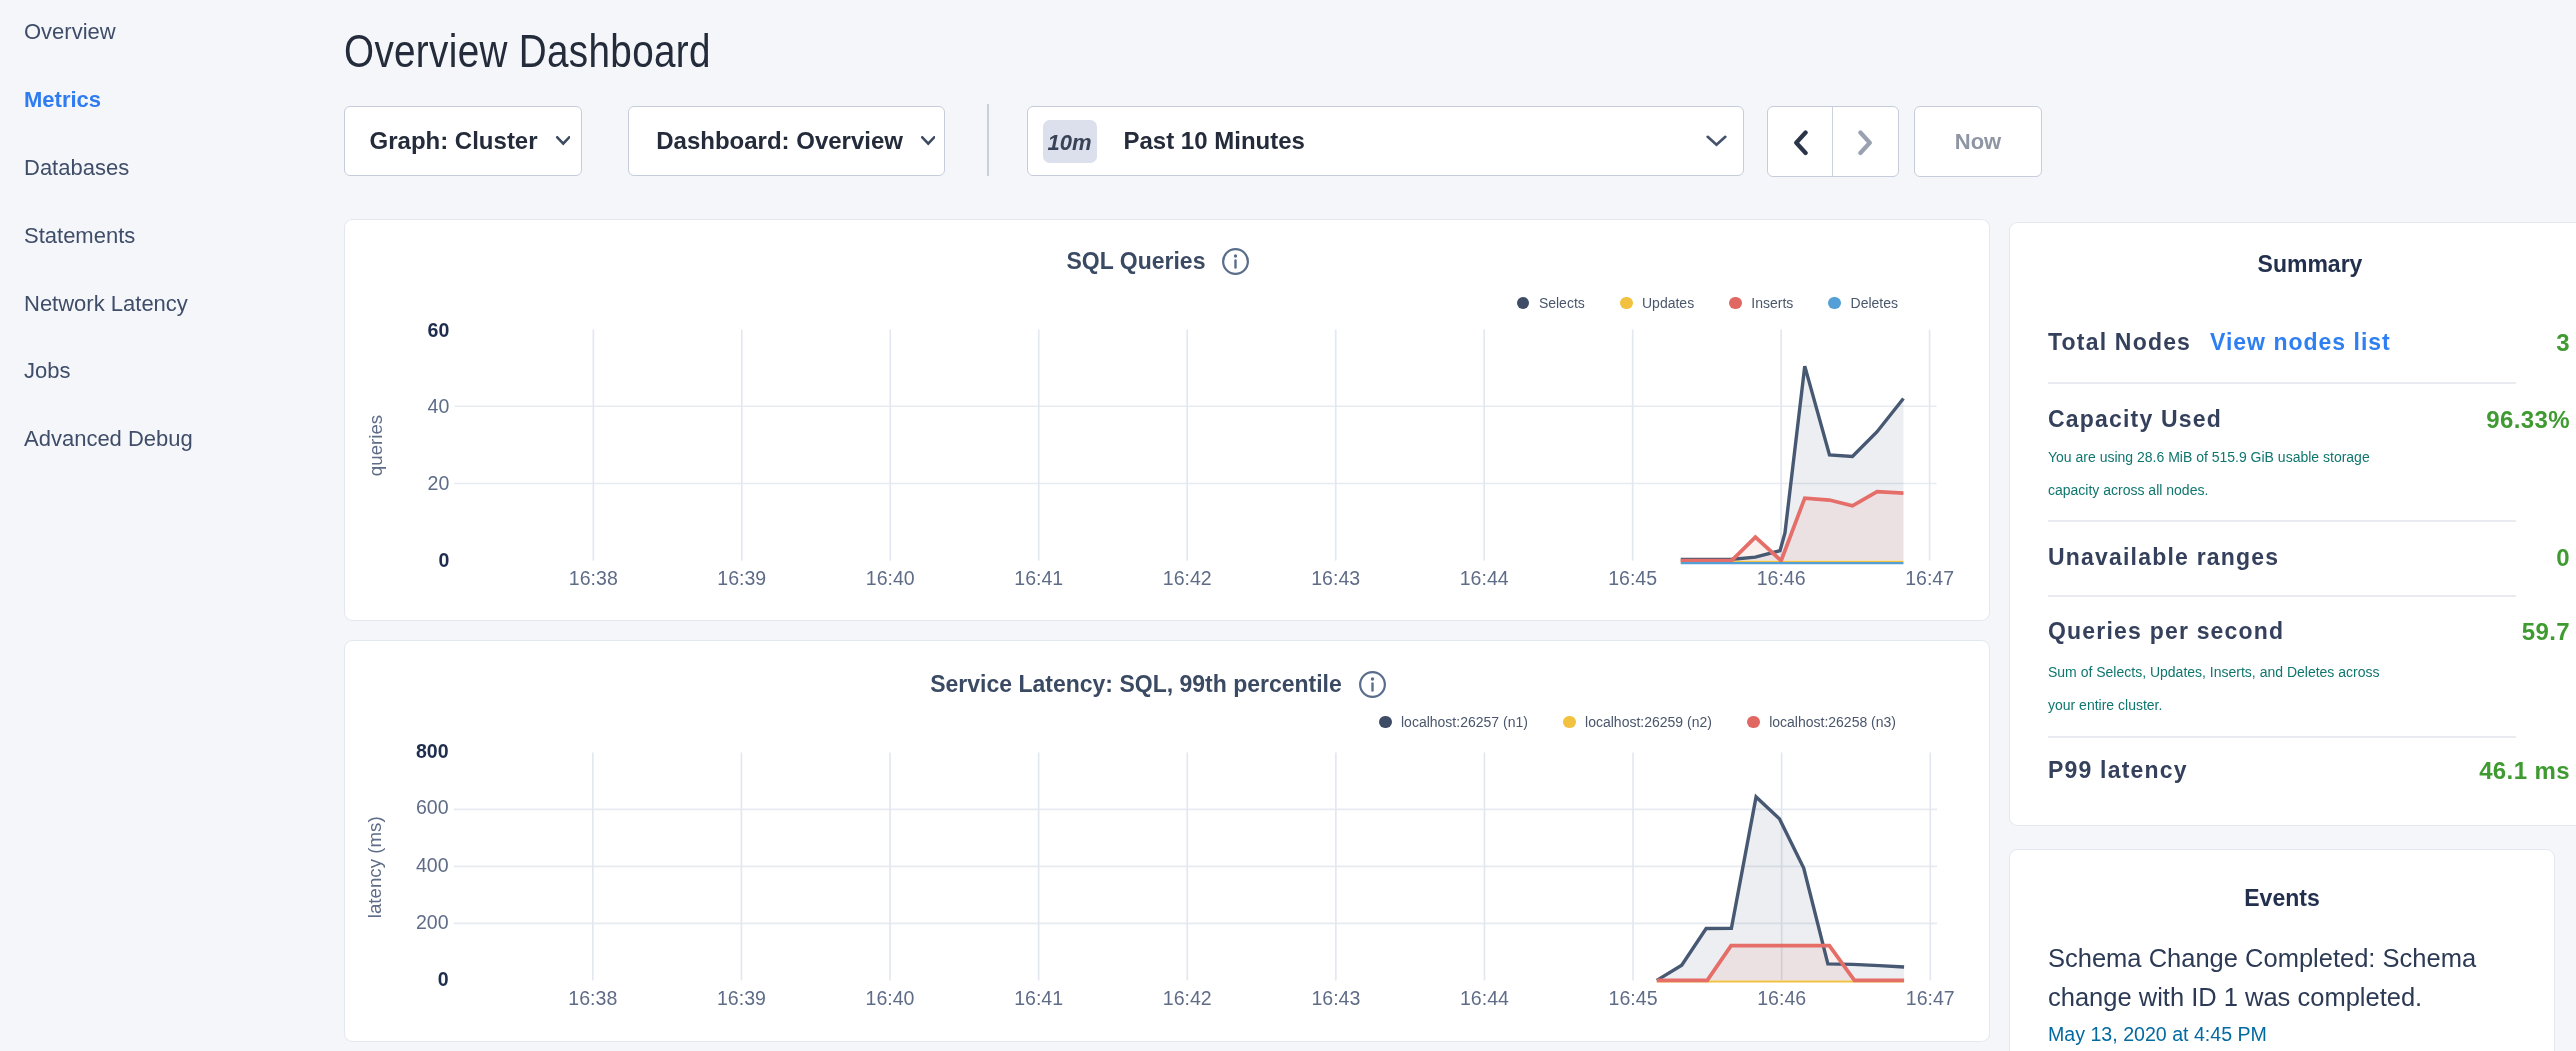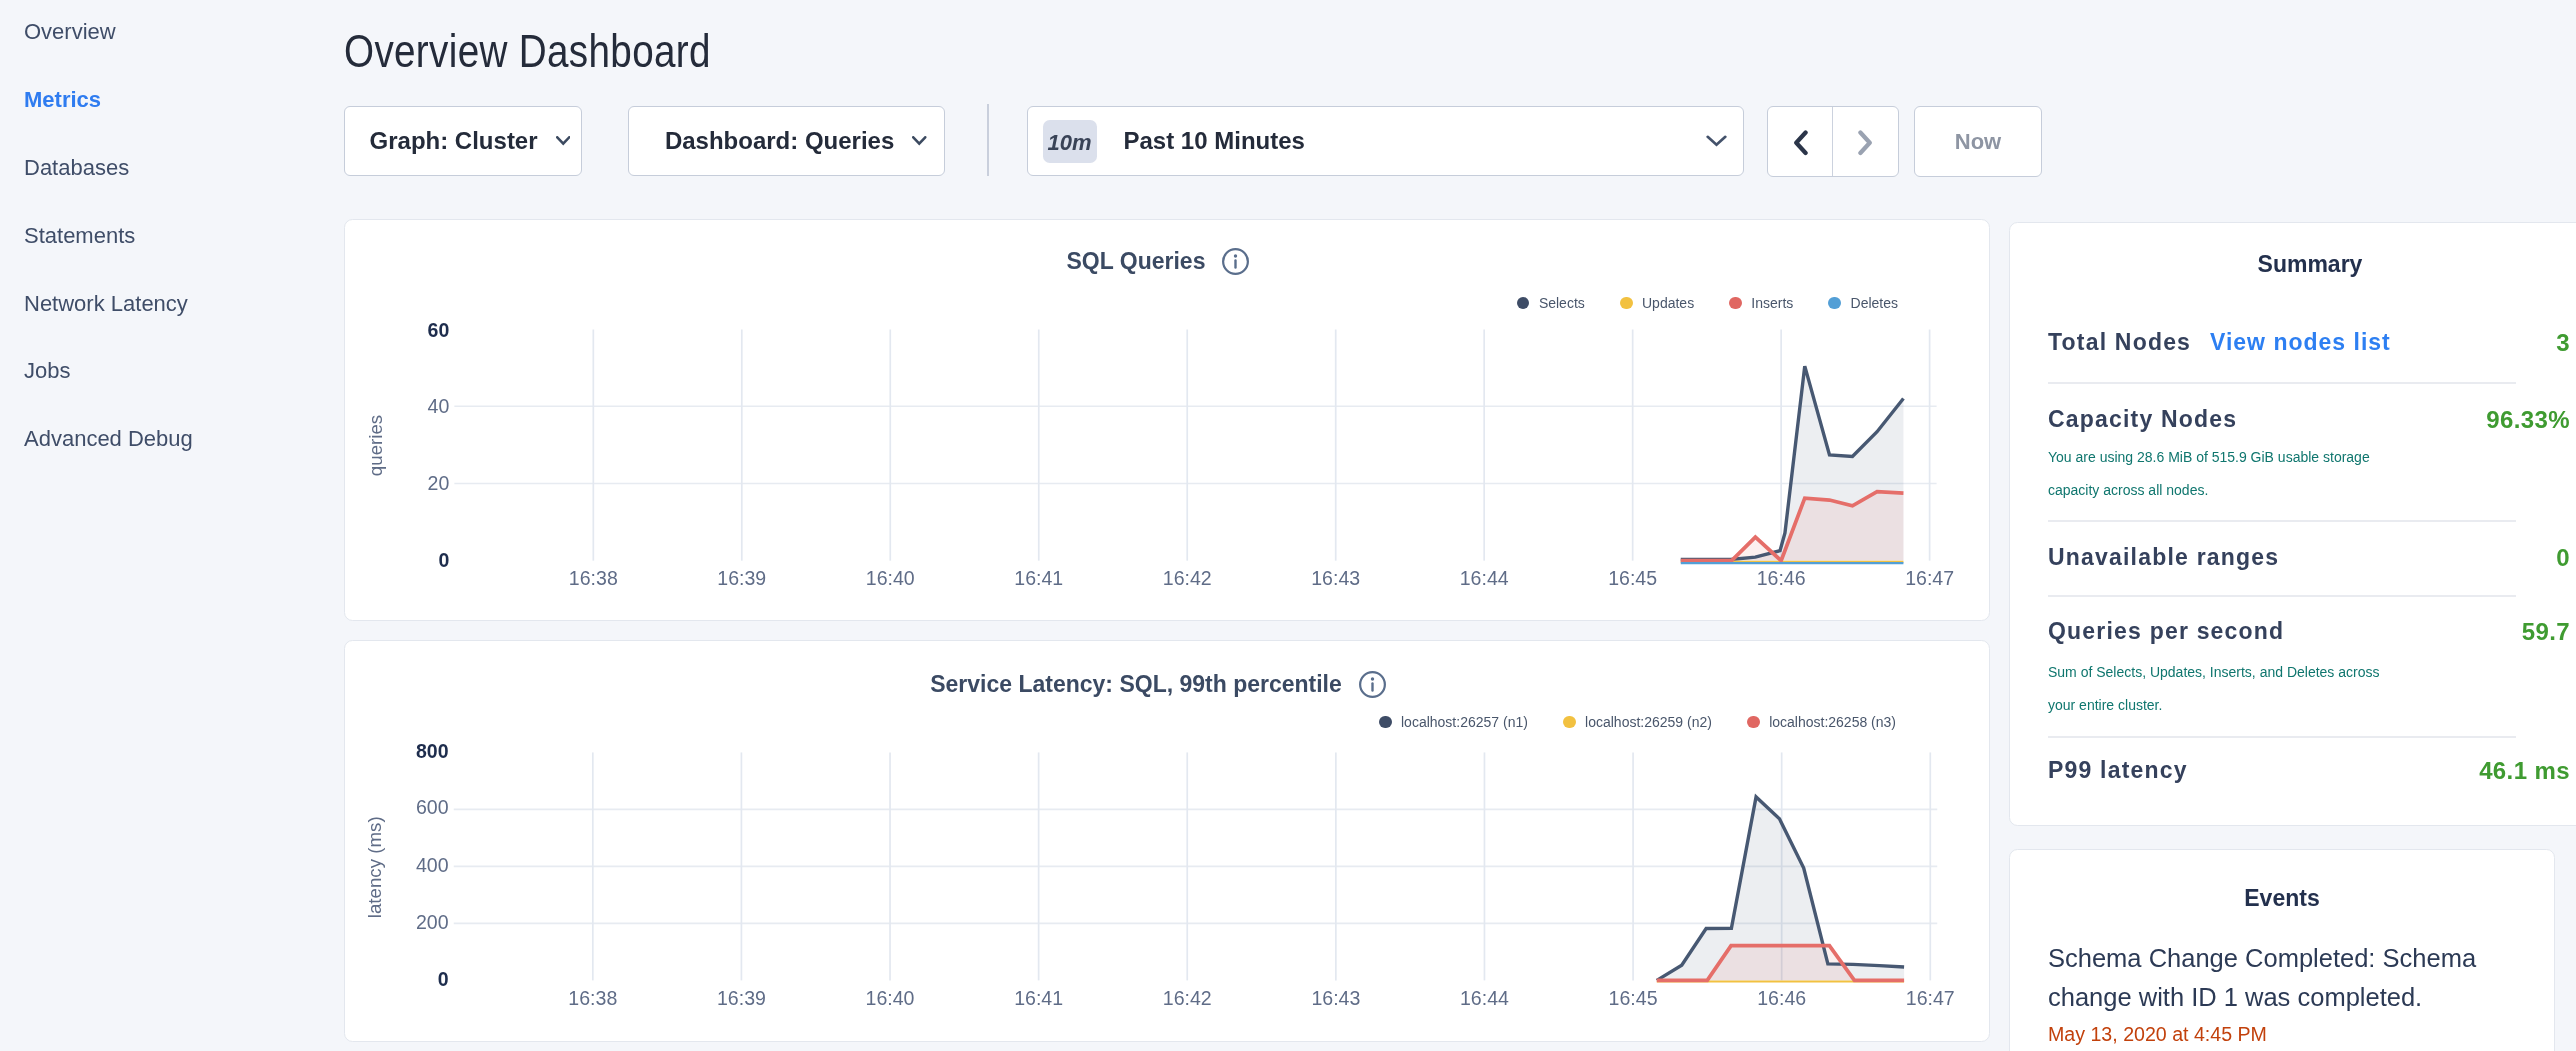--- a/index.html
+++ b/index.html
@@ -42,21 +42,21 @@
 
 <div class="abs" id="title">Overview Dashboard</div>
 
 <div class="abs ctl" style="left:344px; top:106px; width:238px; height:70px; padding-left:13.6px;">
   <span class="ctltext">Graph: Cluster</span>
   <svg width="14.5" height="9.4" viewBox="0 0 17 11" style="margin-left:18px;">
         <path d="M1.5 1.5 L8.5 9 L15.5 1.5" fill="none" stroke="#3c4a60" stroke-width="3" stroke-linecap="round"></path>
       </svg>
 </div>
 <div class="abs ctl" style="left:628px; top:106px; width:317px; height:70px; padding-left:18.7px;">
-  <span class="ctltext">Dashboard: Queries</span>
+  <span class="ctltext">Dashboard: Overview</span>
   <svg width="14.5" height="9.4" viewBox="0 0 17 11" style="margin-left:18px;">
         <path d="M1.5 1.5 L8.5 9 L15.5 1.5" fill="none" stroke="#3c4a60" stroke-width="3" stroke-linecap="round"></path>
       </svg>
 </div>
 <div class="abs" style="left:987px; top:104px; width:1.7px; height:72px; background:#c9cfdc;"></div>
 <div class="abs ctl" style="left:1027px; top:106px; width:717px; height:70px; justify-content:flex-start;">
   <div style="margin-left:14.5px; width:54px; height:43px; background:#dbe0ec; border-radius:6.8px; display:flex; align-items:center; justify-content:center; padding-top:4.3px; font-size:22px; font-weight:bold; color:#394357;font-style:italic;">10m</div>
   <span class="ctltext" style="margin-left:27px;">Past 10 Minutes</span>
   <svg width="21" height="12" viewBox="0 0 25 14" style="position:absolute; right:16px;">
         <path d="M2 2 L12.5 11.5 L23 2" fill="none" stroke="#44526b" stroke-width="3.2" stroke-linecap="round"></path>
@@ -182,35 +182,35 @@
 <text x="1864.8" y="429" text-anchor="middle" font-size="23" fill="#5f6c87" font-family="Liberation Sans">16:47</text>
 <text x="44" y="267" text-anchor="middle" font-size="22" fill="#5f6c87" font-family="Liberation Sans" transform="rotate(-90 44 267)">latency (ms)</text>
 </svg>
 
 <div class="abs panel" style="left:2009px; top:222px; width:602px; height:604px;">
   <div class="abs" style="left:0; top:28px; width:100%; text-align:center; font-size:23px; font-weight:bold; color:#23304d;">Summary</div>
   <div class="abs rowlabel" style="left:38px; top:106px;">Total Nodes</div>
   <div class="abs" style="left:200px; top:106px; font-size:23px; font-weight:bold; color:#2d7ff2; letter-spacing:1px;">View nodes list</div>
   <div class="abs green" style="right:40px; top:106px;">3</div>
   <div class="abs divider" style="left:38px; top:159px; width:468px;"></div>
-  <div class="abs rowlabel" style="left:38px; top:183px;">Capacity Nodes</div>
+  <div class="abs rowlabel" style="left:38px; top:183px;">Capacity Used</div>
   <div class="abs green" style="right:40px; top:183px;">96.33%</div>
   <div class="abs para" style="left:38px; top:218px;">You are using 28.6 MiB of 515.9 GiB usable storage<br>capacity across all nodes.</div>
   <div class="abs divider" style="left:38px; top:297px; width:468px;"></div>
   <div class="abs rowlabel" style="left:38px; top:321px;">Unavailable ranges</div>
   <div class="abs green" style="right:40px; top:321px;">0</div>
   <div class="abs divider" style="left:38px; top:372px; width:468px;"></div>
   <div class="abs rowlabel" style="left:38px; top:395px;">Queries per second</div>
   <div class="abs green" style="right:40px; top:395px;">59.7</div>
   <div class="abs para" style="left:38px; top:433px;">Sum of Selects, Updates, Inserts, and Deletes across<br>your entire cluster.</div>
   <div class="abs divider" style="left:38px; top:513px; width:468px;"></div>
   <div class="abs rowlabel" style="left:38px; top:534px;">P99 latency</div>
   <div class="abs green" style="right:40px; top:534px;">46.1 ms</div>
 </div>
 
 <div class="abs panel" style="left:2009px; top:849px; width:546px; height:255px;">
   <div class="abs" style="left:0; top:35px; width:100%; text-align:center; font-size:23px; font-weight:bold; color:#23304d;">Events</div>
   <div class="abs" style="left:38px; top:89px; width:476px; font-size:25.5px; color:#2c3a55; line-height:39px;">Schema Change Completed: Schema change with ID 1 was completed.</div>
-  <div class="abs" style="left:38px; top:173px; font-size:19.6px; color:#c2410c;">May 13, 2020 at 4:45 PM</div>
+  <div class="abs" style="left:38px; top:173px; font-size:19.6px; color:#0369a1;">May 13, 2020 at 4:45 PM</div>
 </div>
 
 </div>
 
 
 </body></html>

